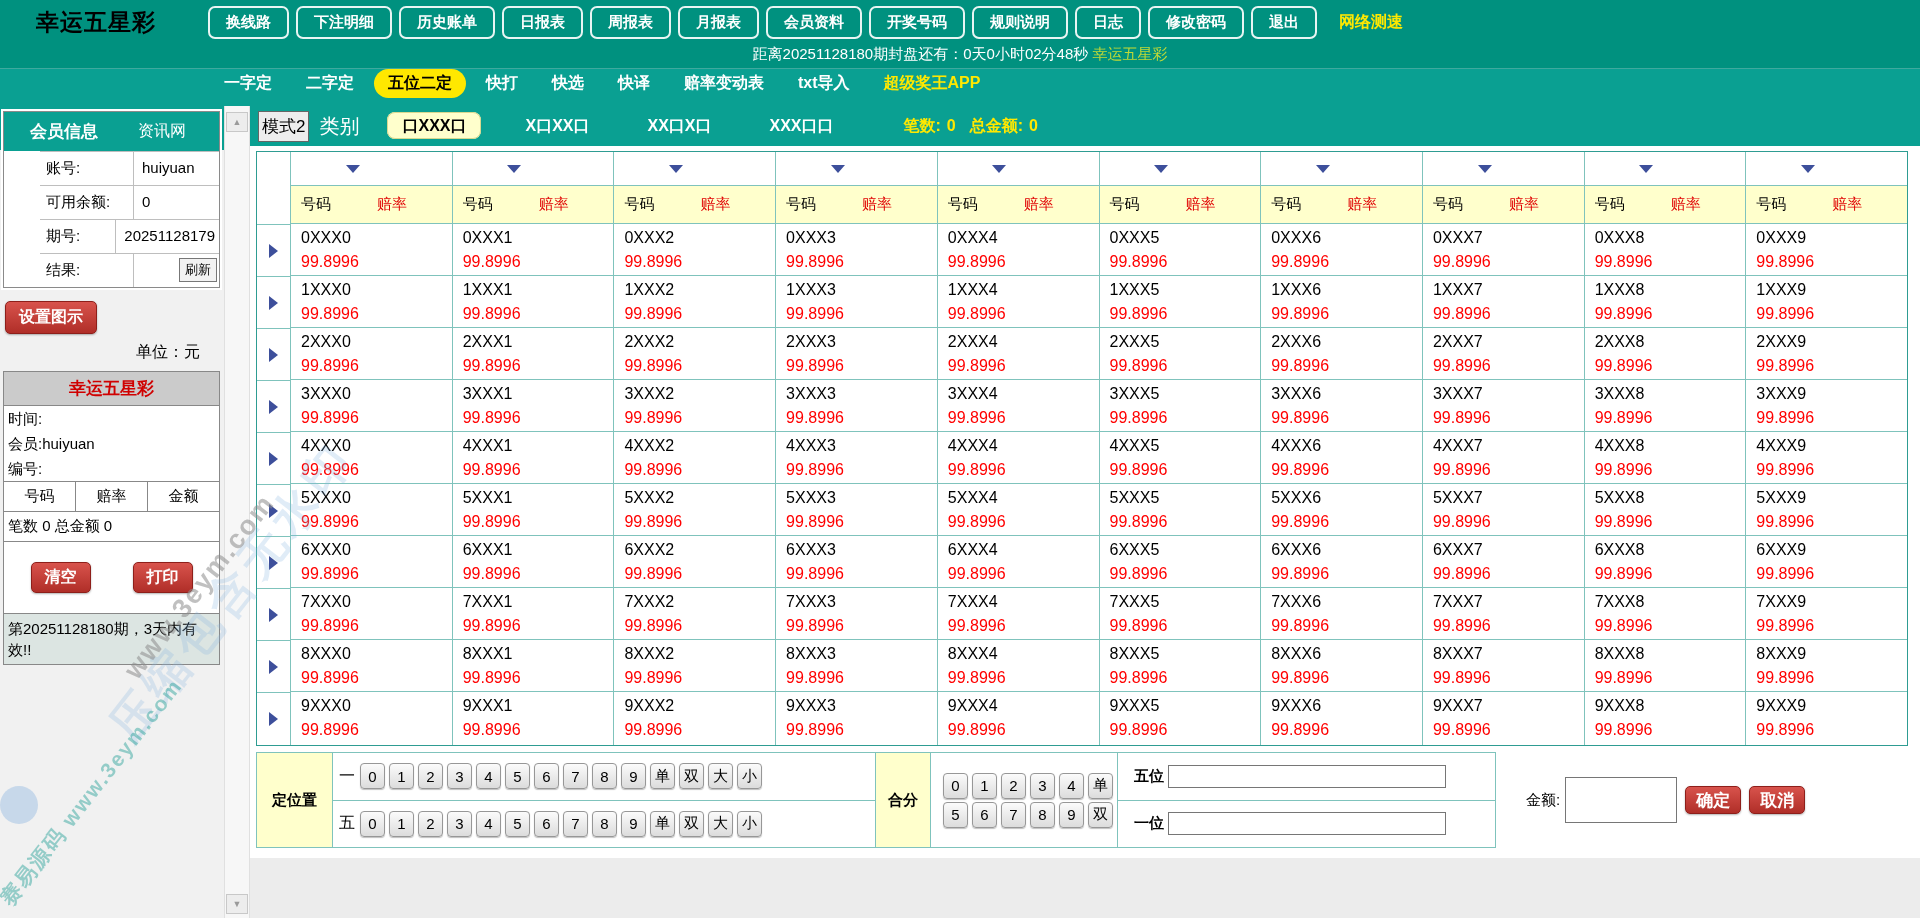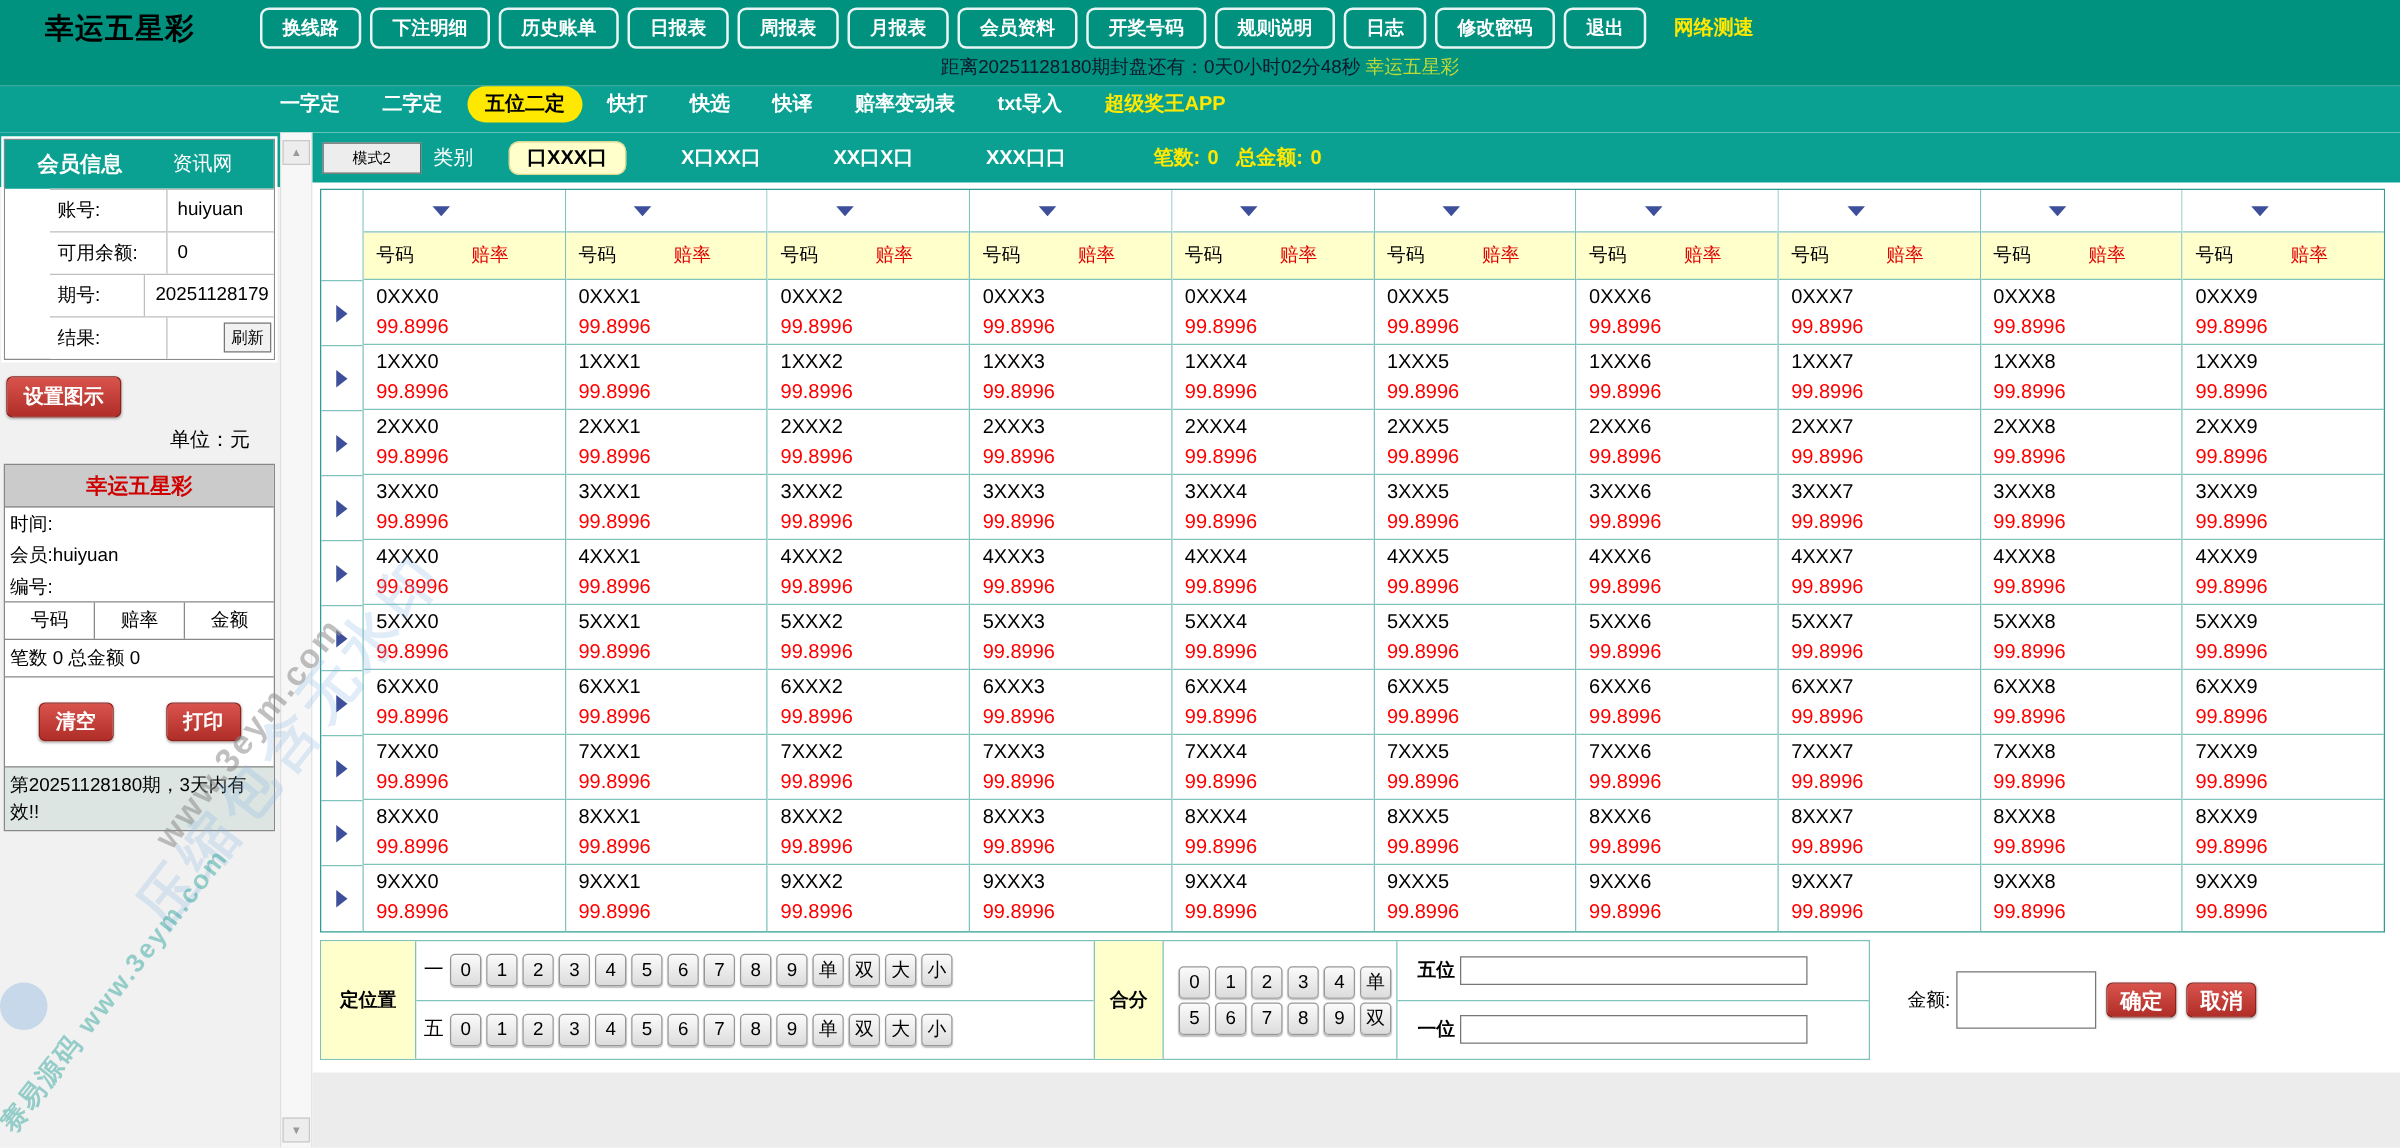--- a/index.html
+++ b/index.html
@@ -9,21 +9,21 @@
   
   .topbar { height:44px; background:#00917F; display:flex; align-items:center; }
   .logo { width:208px; padding-left:36px; font-size:23px; font-weight:bold; color:#000; letter-spacing:1px; }
   .navbtns { display:flex; gap:7px; align-items:center; }
   .nav-btn { background:transparent; border:2px solid #E8F5F3; border-radius:7px; color:#fff;
     font-weight:bold; font-size:15px; padding:5px 16px; cursor:pointer; white-space:nowrap;
     font-family:inherit; }
   .speedtest { color:#FFE800; font-weight:bold; font-size:16px; margin-left:22px; cursor:pointer; }
 
   .countdown { height:24px; background:#00917F; text-align:center; font-size:15px; line-height:20px; }
-  .cd-main { color:#0f172a;margin-top:40px; }
+  .cd-main { color:#ffffff;margin-top:40px; }
   .cd-suffix { color:#BFD937; }
 
   .tabs-row { height:38px; background:#0AA092; border-top:1px solid #3FA99E;
     display:flex; align-items:flex-start; padding-left:210px; gap:6px; }
   .tab { color:#fff; font-weight:bold; font-size:16px; padding:4px 14px; cursor:pointer; white-space:nowrap; }
   .tab.active { background:#FFE800; color:#000; border-radius:15px; }
   .tab.applink { color:#FFE800; }
 
   
   .page-body { display:flex; height:812px; position:relative; }
@@ -63,23 +63,23 @@
   .scrollstrip { width:26px; flex:0 0 26px; background:#F7F7F7; border-left:1px solid #E0E0E0;
     border-right:1px solid #E0E0E0; position:relative; }
   .scroll-btn { position:absolute; left:1px; width:22px; height:20px; background:#EDEDED;
     border:1px solid #C8C8C8; color:#9A9A9A; font-size:9px; text-align:center; line-height:19px; cursor:pointer; }
   .scroll-up { top:6px; }
   .scroll-down { bottom:4px; }
 
   
   .main { flex:1; background:#fff; position:relative; }
   .mode-bar { height:40px; background:#0AA092; display:flex; align-items:center; padding-left:8px; }
-  .mode-btn { background:#EDEDED; border:1px solid #666; font-size:12px; padding:3px 23px;
+  .mode-btn { background:#EDEDED; border:1px solid #666; font-size:17px; padding:3px 3px;
     color:#000; cursor:pointer; font-family:inherit; }
-  .cat-label { color:#fff; font-size:16px; margin:0 28px 0 10px; }
+  .cat-label { color:#fff; font-size:20px; margin:0 28px 0 10px; }
   .cat-tab { color:#fff; font-weight:bold; font-size:16px; padding:4px 14px; margin-right:30px; cursor:pointer; }
   .cat-tab.active { background:#FFFFCC; color:#000; border-radius:8px; border:1px solid #D8D890; }
   .totals { color:#FFE800; font-weight:bold; font-size:16px; margin-left:26px; }
   .totals b { margin:0 14px 0 6px; }
 
   
   .grid { margin:5px 6px 0 6px; width:1652px; display:flex; border:1px solid #2E9C92; background:#fff; }
   .arrow-col { width:33px; flex:0 0 33px; }
   .a-spacer { height:73px; border-bottom:1px solid #7FC3BC; }
   .arrow-cell { height:52px; border-bottom:1px solid #7FC3BC; display:flex; align-items:center;

